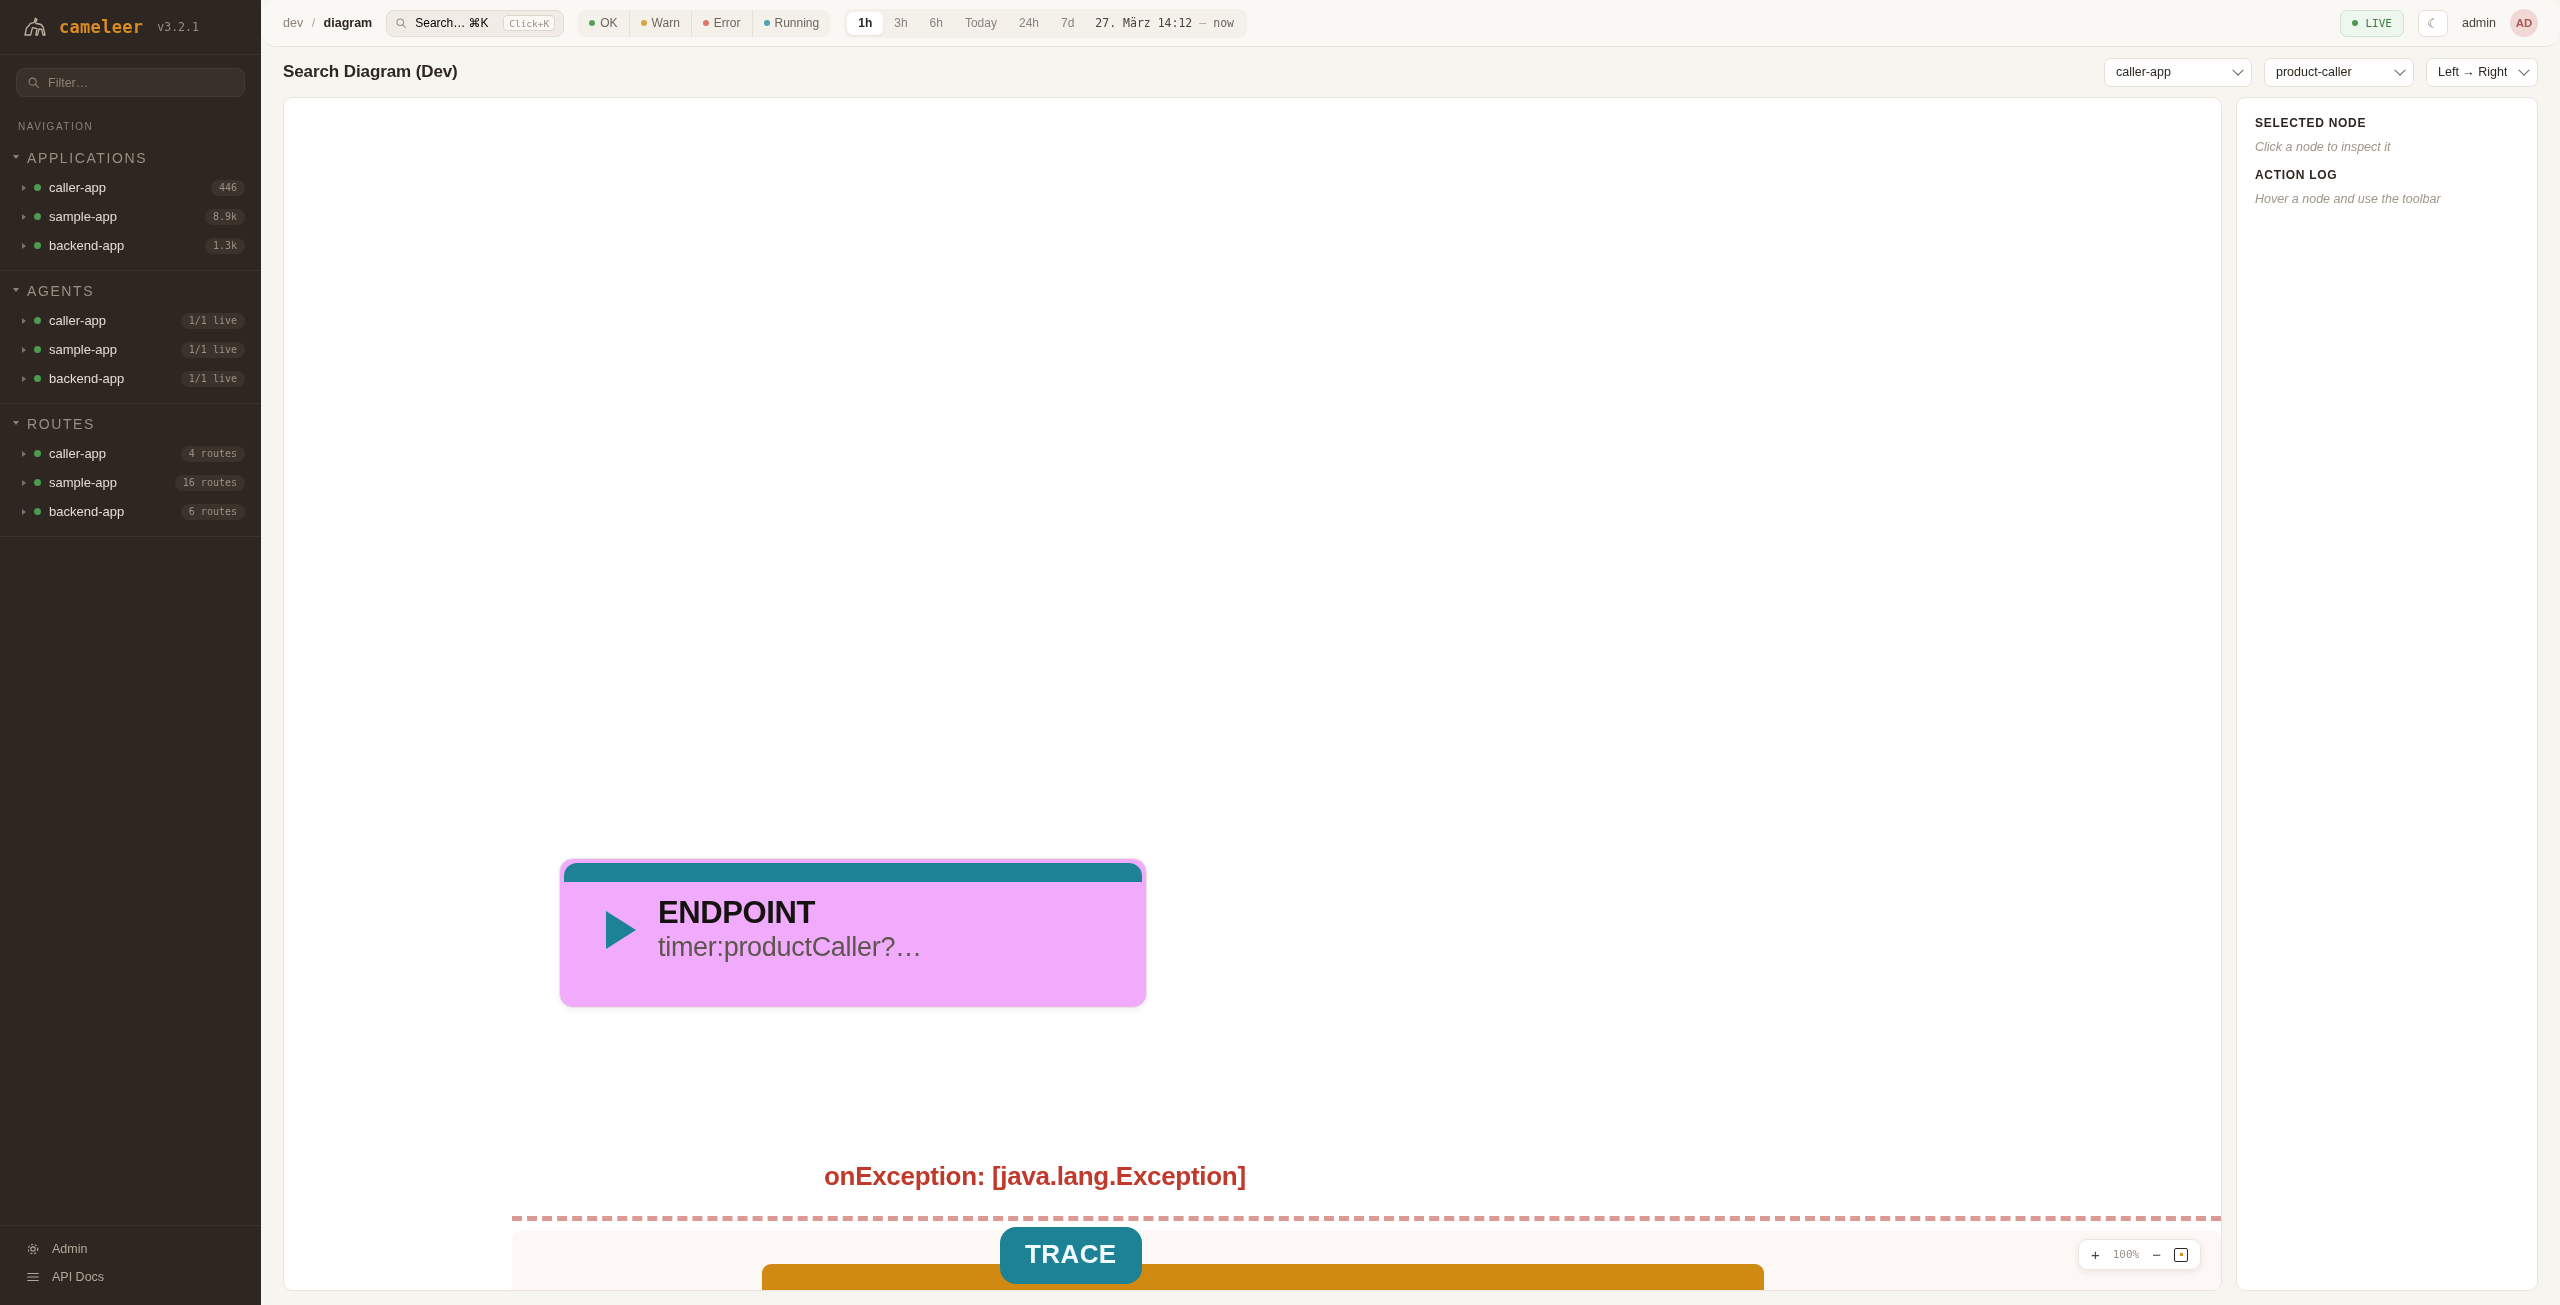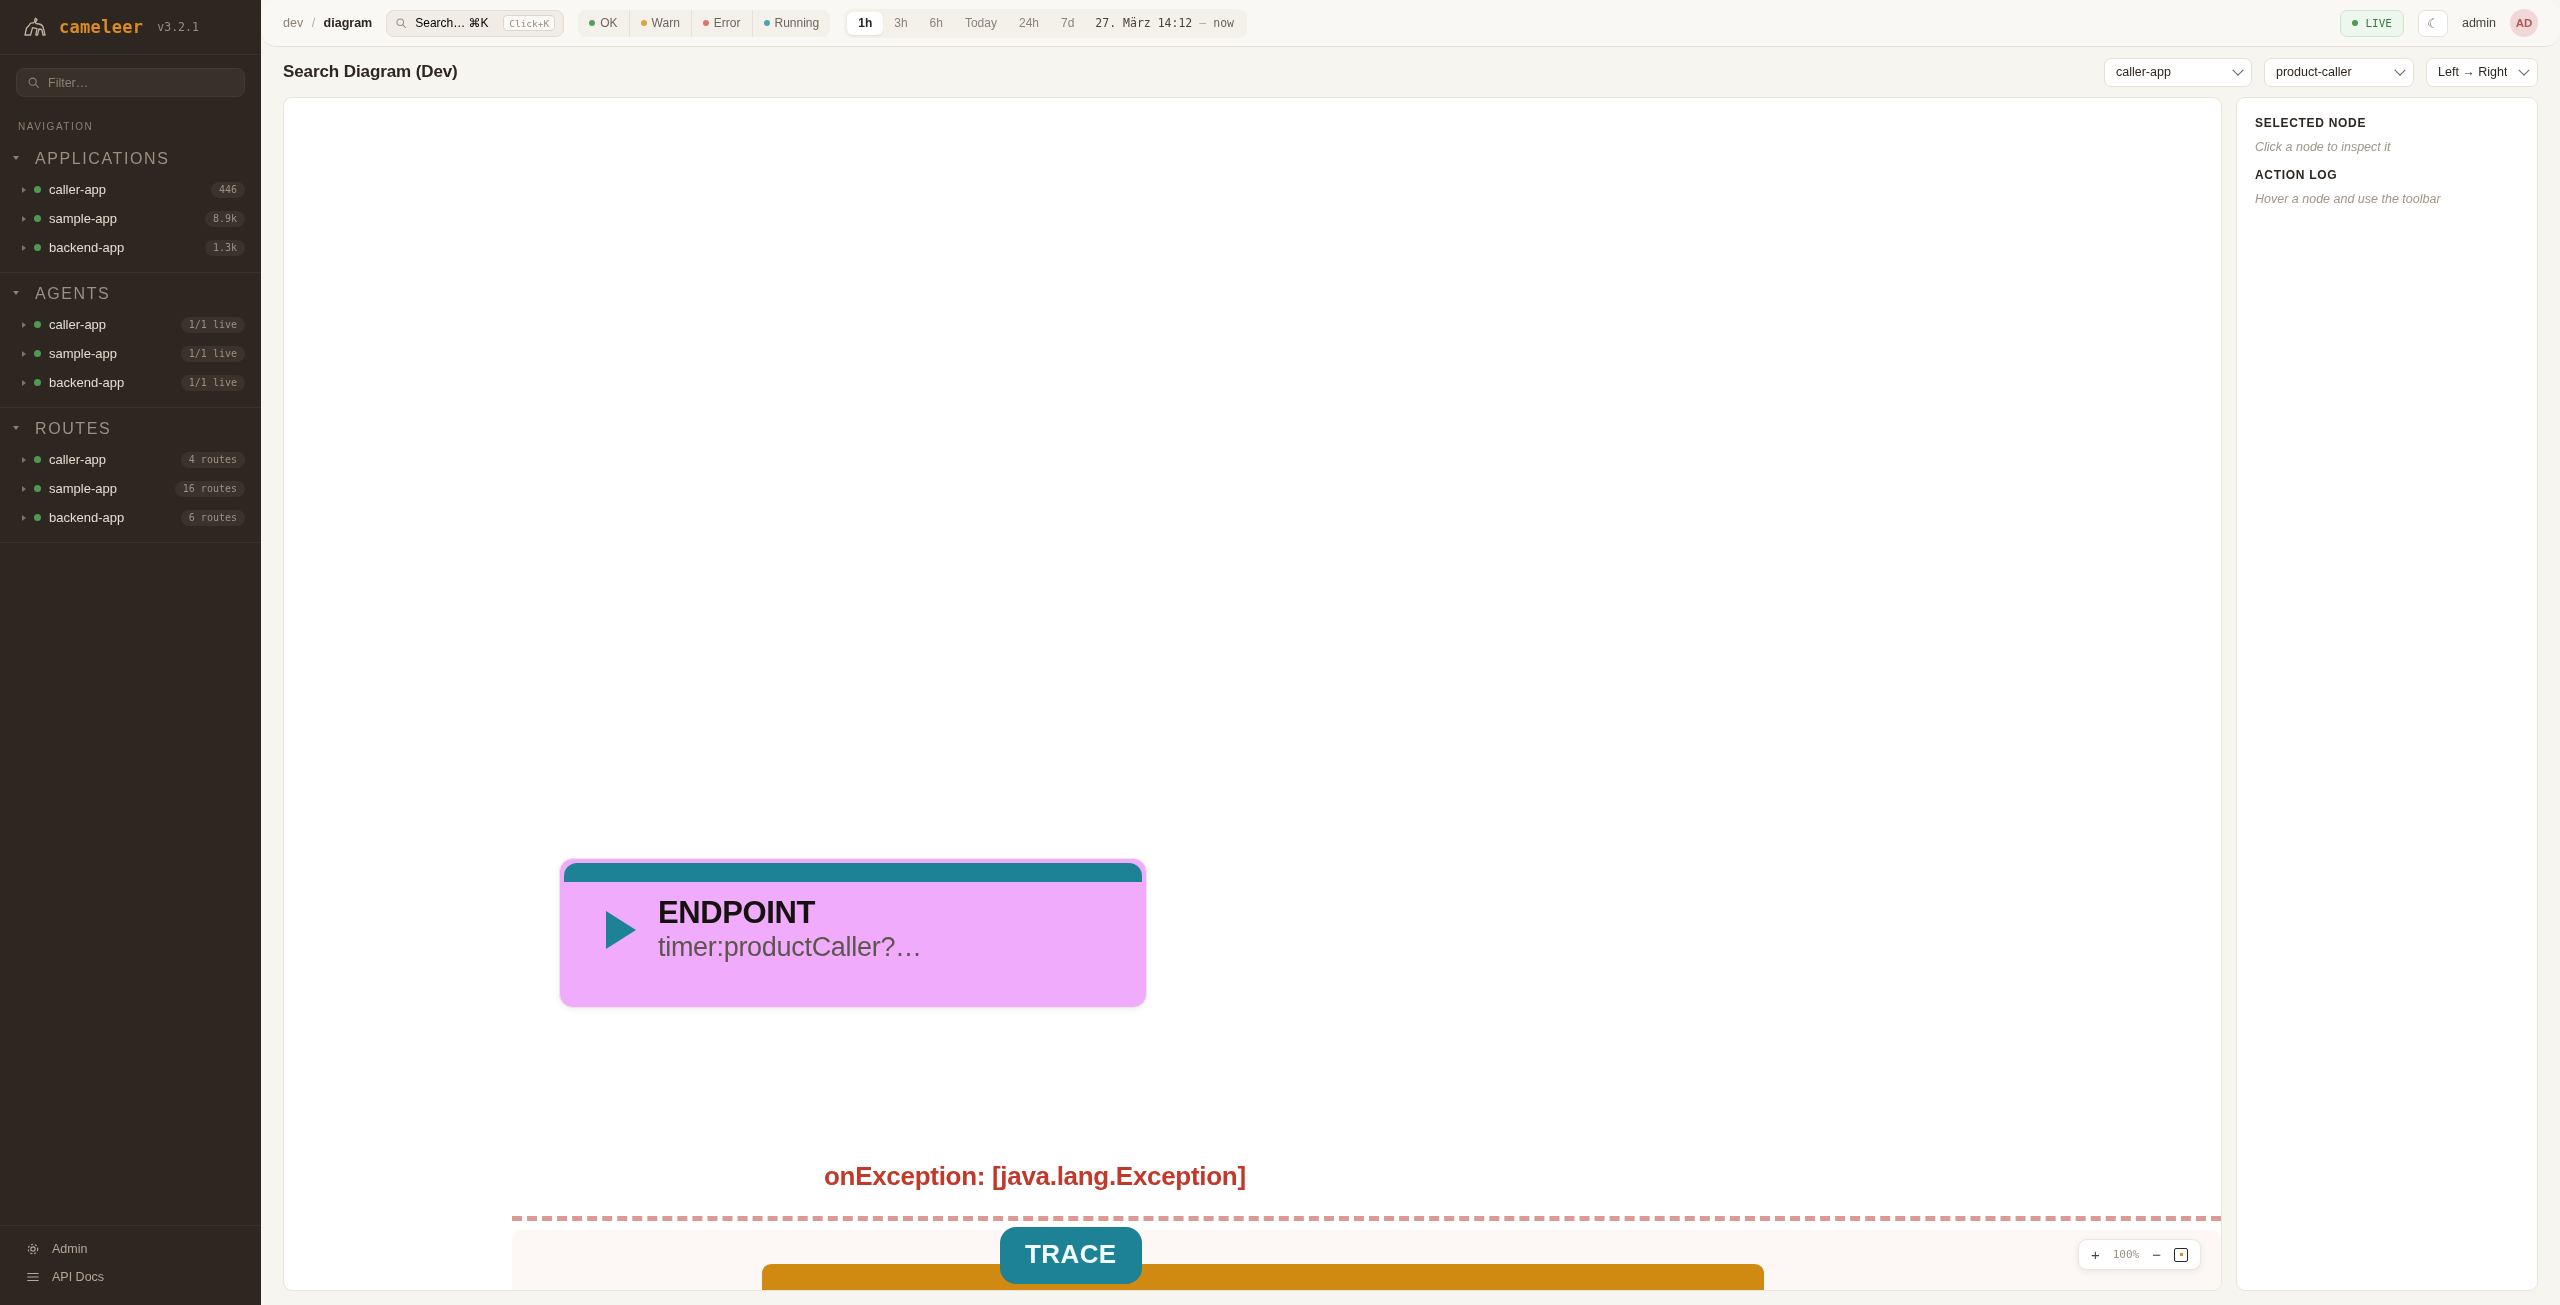--- a/index.html
+++ b/index.html
@@ -59,21 +59,21 @@
     padding: 12px 18px 7px 14px;
   }
   .caret {
     width: 0; height: 0; flex: 0 0 auto;
     border-left: 4px solid #8d8075;
     border-top: 3.5px solid transparent;
     border-bottom: 3.5px solid transparent;
     transform: rotate(90deg); margin-top: -2px;
   }
   .sb-group-label {
-    font-size: 16px; letter-spacing: 1.6px; color: #9c8f82; margin-left: 8px;
+    font-size: 14px; letter-spacing: 1.6px; color: #9c8f82;
   }
   .sb-row {
     display: flex; align-items: center; gap: 8px;
     padding: 5px 16px 5px 22px; height: 29px; cursor: pointer;
   }
   .row-caret {
     width: 0; height: 0; flex: 0 0 auto;
     border-left: 4px solid #7d7166;
     border-top: 3.5px solid transparent;
     border-bottom: 3.5px solid transparent;

